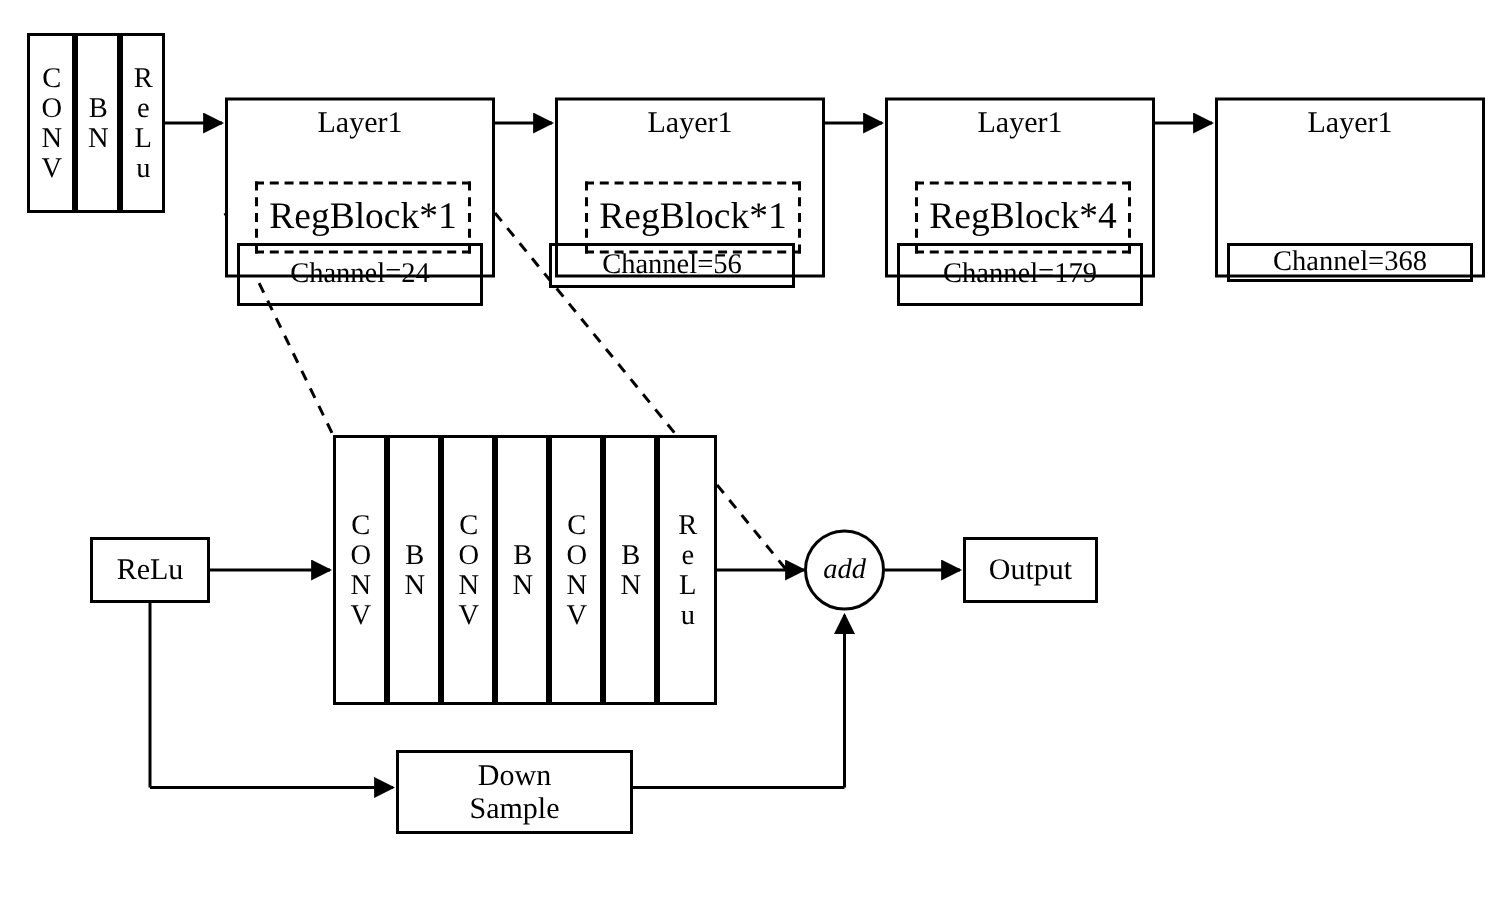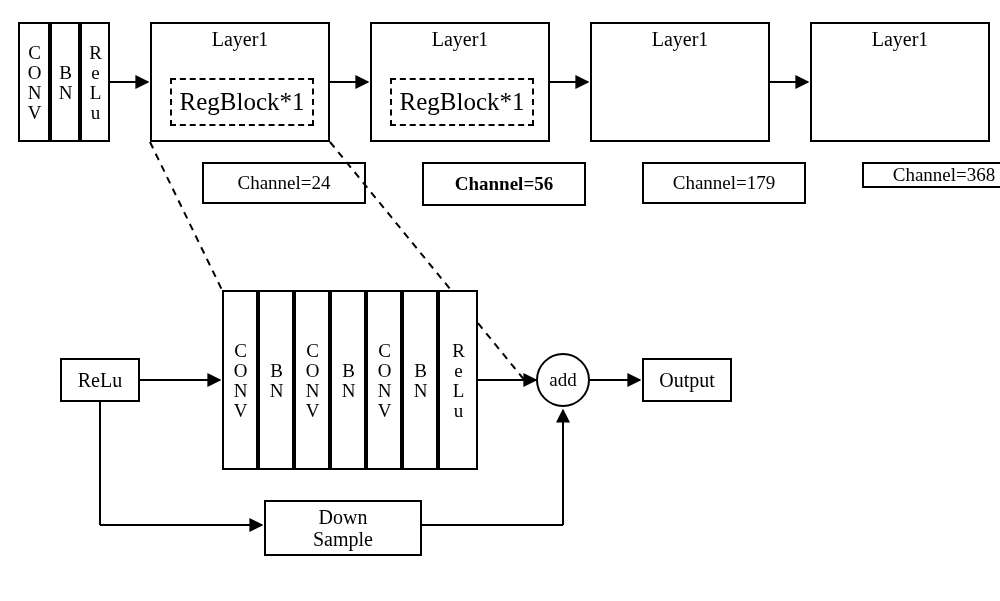--- a/index.html
+++ b/index.html
@@ -24,20 +24,21 @@
   .vtext {
     writing-mode: vertical-rl;
     text-orientation: upright;
     letter-spacing: -1px;
     font-size: 19px;
   }
   .layer-box {
     position: absolute;
     border: 2px solid #000;
     background: #fff;
+    margin-top: 43px;
   }
   .layer-title {
     position: absolute;
     top: 4px; left: 0; right: 0;
     text-align: center;
     font-size: 20px;
   }
   .reg-inner {
     position: absolute;
     border: 2px dashed #000;
@@ -46,21 +47,20 @@
     justify-content: center;
     font-size: 25px;
   }
   .chan-box {
     position: absolute;
     border: 2px solid #000;
     display: flex;
     align-items: center;
     justify-content: center;
     font-size: 19px;
-    margin-left: 44px;
   }
   .circle {
     position: absolute;
     border: 2px solid #000;
     border-radius: 50%;
     background: #fff;
     display: flex;
     align-items: center;
     justify-content: center;
     font-size: 19px;
@@ -109,24 +109,25 @@
 <div class="layer-box" style="left:150px; top:22px; width:180px; height:120px;">
   <div class="layer-title">Layer1</div>
   <div class="reg-inner" style="left:18px; top:54px; width:144px; height:48px;">RegBlock*1</div>
 </div>
 <div class="chan-box" style="left:158px; top:162px; width:164px; height:42px;">Channel=24</div>
 
 <div class="layer-box" style="left:370px; top:22px; width:180px; height:120px;">
   <div class="layer-title">Layer1</div>
   <div class="reg-inner" style="left:18px; top:54px; width:144px; height:48px;">RegBlock*1</div>
 </div>
-<div class="chan-box" style="left:378px; top:162px; width:164px; height:44px;font-weight:bold;">Channel=56</div>
+<div class="chan-box" style="left:366px; top:162px; width:164px; height:30px;">Channel=56</div>
 
 <div class="layer-box" style="left:590px; top:22px; width:180px; height:120px;">
   <div class="layer-title">Layer1</div>
+  <div class="reg-inner" style="left:18px; top:54px; width:144px; height:48px;">RegBlock*4</div>
 </div>
 <div class="chan-box" style="left:598px; top:162px; width:164px; height:42px;">Channel=179</div>
 
 <div class="layer-box" style="left:810px; top:22px; width:180px; height:120px;">
   <div class="layer-title">Layer1</div>
 </div>
 <div class="chan-box" style="left:818px; top:162px; width:164px; height:26px;">Channel=368</div>
 
 <div class="box" style="left:60px; top:358px; width:80px; height:44px;">
   <span>ReLu</span>
@@ -147,21 +148,21 @@
 <div class="box" style="left:366px; top:290px; width:36px; height:180px;">
   <span class="vtext">CONV</span>
 </div>
 <div class="box" style="left:402px; top:290px; width:36px; height:180px;">
   <span class="vtext">BN</span>
 </div>
 <div class="box" style="left:438px; top:290px; width:40px; height:180px;">
   <span class="vtext">ReLu</span>
 </div>
 
-<div class="circle" style="left:536px; top:353px; width:54px; height:54px;">
+<div class="circle" style="left:536px; top:353px; width:54px; height:54px;font-style:italic;">
   <span>add</span>
 </div>
 
 <div class="box" style="left:642px; top:358px; width:90px; height:44px;">
   <span>Output</span>
 </div>
 
 <div class="box" style="left:264px; top:500px; width:158px; height:56px; line-height:1.1;">
   <span style="white-space:pre-line;">Down
 Sample</span>

